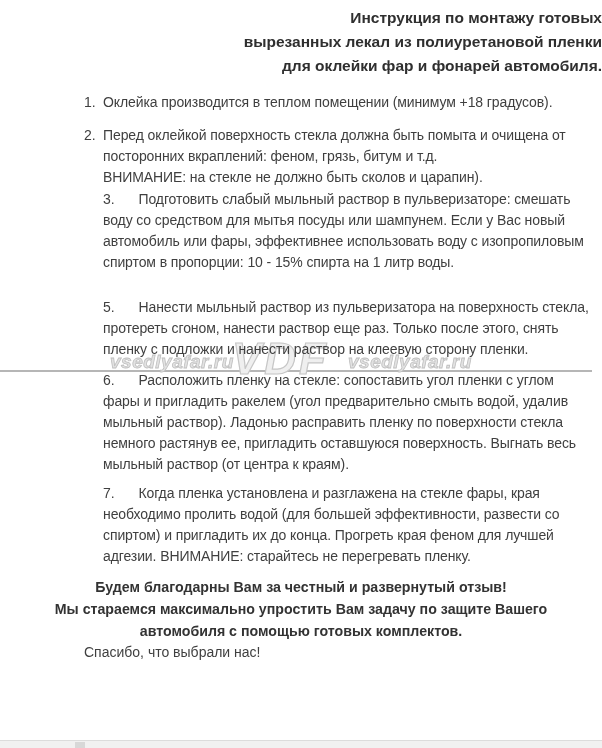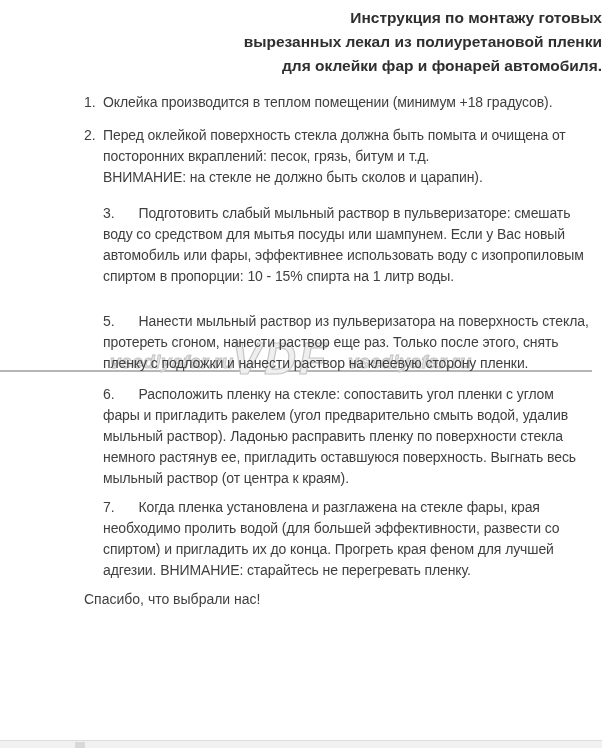--- a/index.html
+++ b/index.html
@@ -32,37 +32,37 @@
   .item.hang { display: flex; margin-left: 84px; width: 482px; }
   .item.hang .num { width: 19px; flex: none; }
   .item.hang .body { flex: 1; white-space: pre-line; }
   
   .item.deep { margin-left: 103px; width: 492px; }
   .item.deep .num { margin-right: 24px; }
   .item.deep .body { white-space: pre-line; }
 
   .mt-i1 { margin-top: 14px; }
   .mt-i2 { margin-top: 12px; }
-  .mt-i3 { margin-top: 15px; }
+  .mt-i3 { margin-top: 1px; }
   .mt-i4 { margin-top: 8px; }
   .mt-i5 { margin-top: 24px; }
   .mt-i6 { margin-top: 10px; }
   .mt-i7 { margin-top: 8px; }
 
   .closing {
     margin-top: 9px;
     text-align: center;
     font-weight: bold;
     font-size: 14.2px;
     line-height: 22px;
     color: #333333;
     white-space: pre-line;
   }
   .thanks {
-    margin-top: 8px;
+    margin-top: 0;
     margin-left: 84px;
     font-size: 14px;
     line-height: 21px;
   }
 
   
   .watermark { position: absolute; z-index: 0; left: 0; top: 0; width: 602px; height: 748px; pointer-events: none; }
   .wm-rule { position: absolute; top: 370px; left: 0; width: 592px; height: 2px; background: #b6b6b6; }
   .wm-site {
     position: absolute; top: 351px;
@@ -104,21 +104,21 @@
 для оклейки фар и фонарей автомобиля.</div>
 
   <div class="item hang mt-i1">
     <span class="num">1.</span>
     <span class="body">Оклейка производится в теплом помещении (минимум +18 градусов).</span>
   </div>
 
   <div class="item hang mt-i2">
     <span class="num">2.</span>
     <span class="body">Перед оклейкой поверхность стекла должна быть помыта и очищена от
-посторонних вкраплений: песок, грязь, битум и т.д.
+посторонних вкраплений: феном, грязь, битум и т.д.
 ВНИМАНИЕ: на стекле не должно быть сколов и царапин).</span>
   </div>
 
   <div class="item deep mt-i3">
     <span class="num">3.</span><span class="body">Подготовить слабый мыльный раствор в пульверизаторе: смешать
 воду со средством для мытья посуды или шампунем. Если у Вас новый
 автомобиль или фары, эффективнее использовать воду с изопропиловым
 спиртом в пропорции: 10 - 15% спирта на 1 литр воды.</span>
   </div>
 
@@ -137,20 +137,23 @@
 мыльный раствор (от центра к краям).</span>
   </div>
 
   <div class="item deep mt-i7">
     <span class="num">7.</span><span class="body">Когда пленка установлена и разглажена на стекле фары, края
 необходимо пролить водой (для большей эффективности, развести со
 спиртом) и пригладить их до конца. Прогреть края феном для лучшей
 адгезии. ВНИМАНИЕ: старайтесь не перегревать пленку.</span>
   </div>
 
+  <div class="closing">Будем благодарны Вам за честный и развернутый отзыв!
+Мы стараемся максимально упростить Вам задачу по защите Вашего
+автомобиля с помощью готовых комплектов.</div>
 
   <div class="thanks">Спасибо, что выбрали нас!</div>
 
 </div>
 
 <div class="scrollbar">
   <div class="scrollbar-thumb"></div>
 </div>
 
 </body></html>

